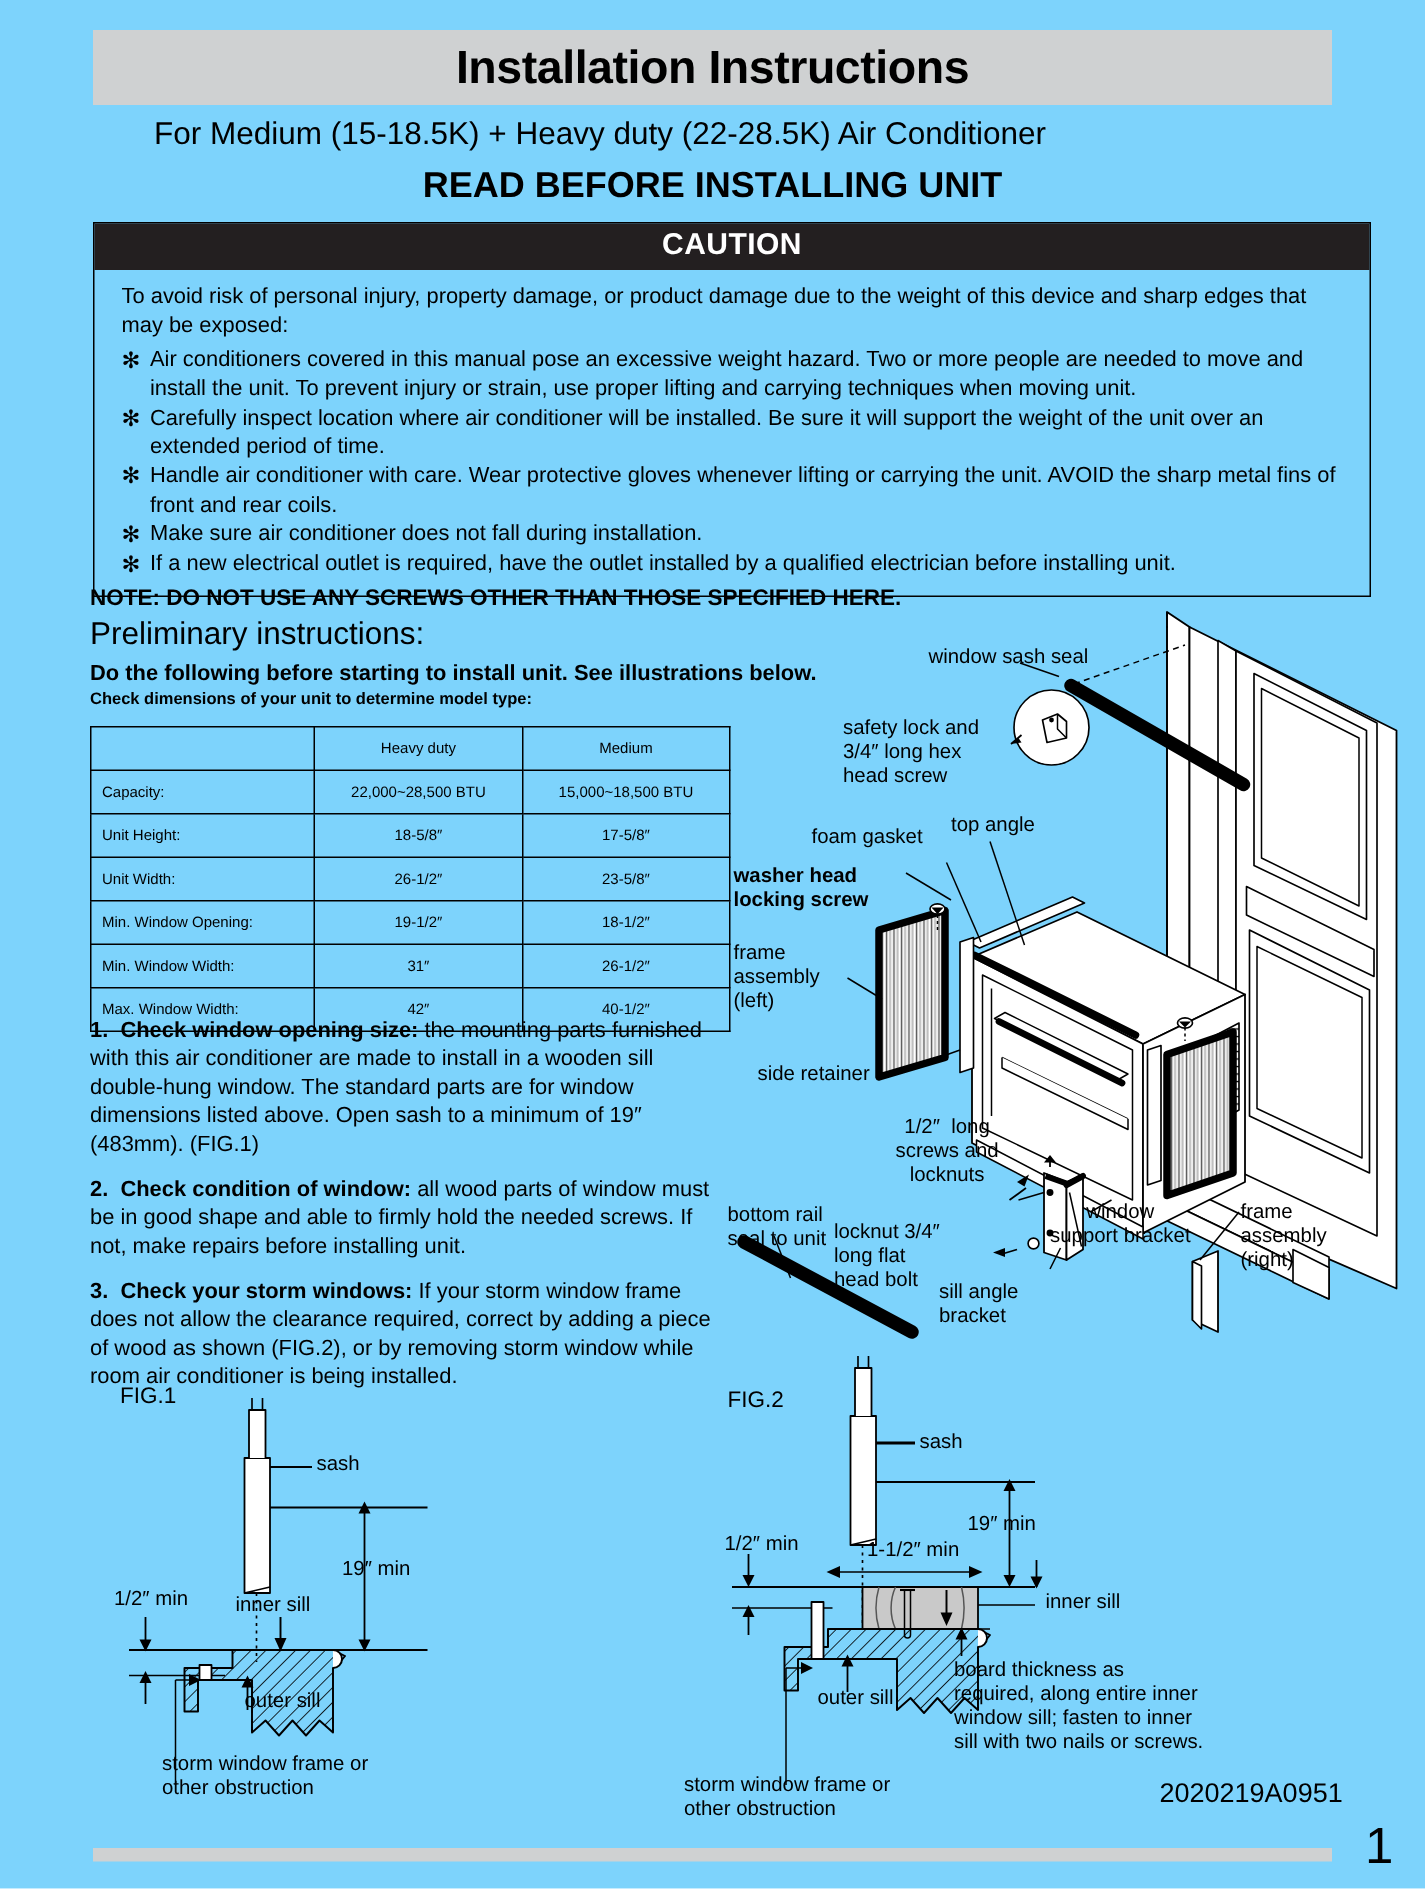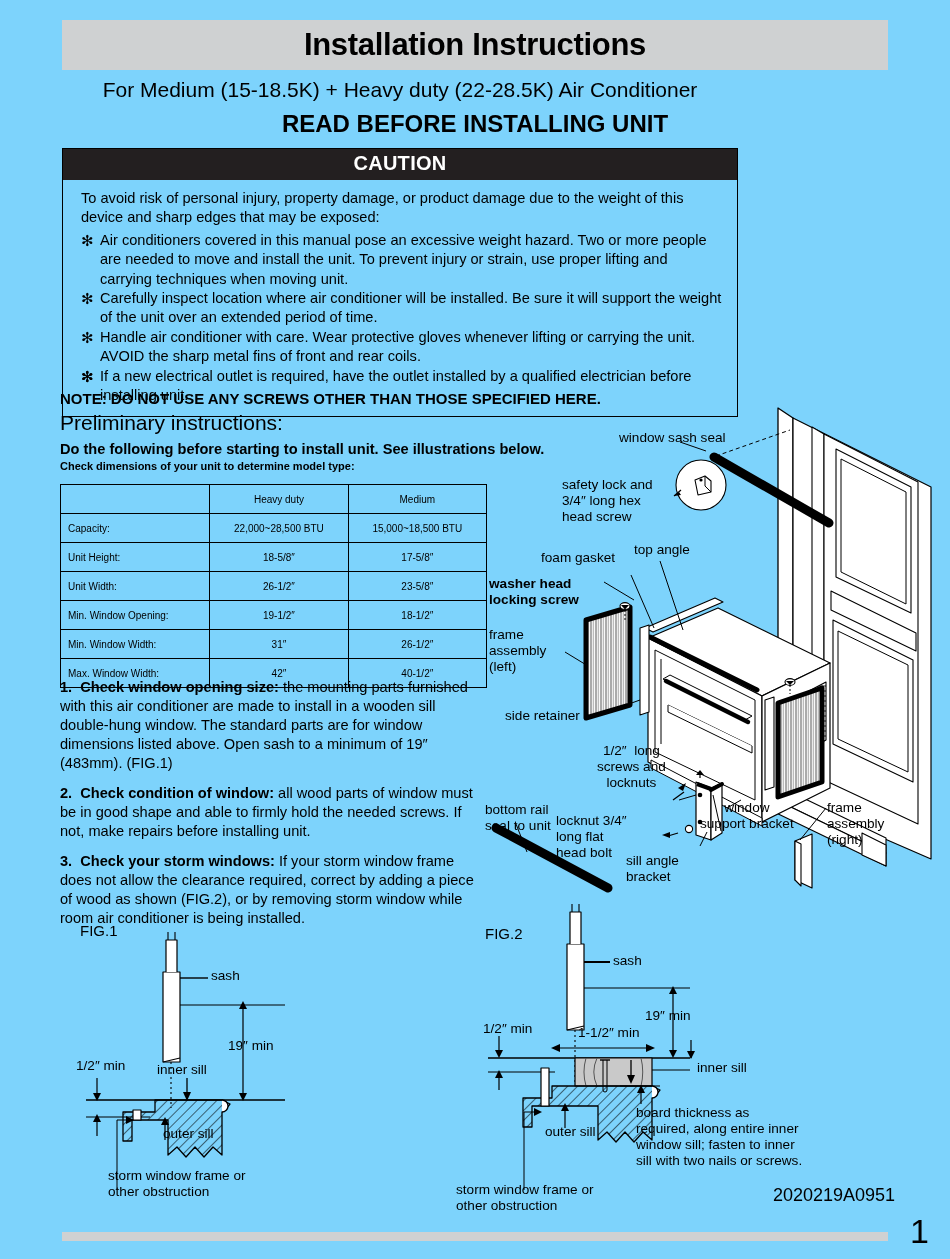--- a/index.html
+++ b/index.html
@@ -52,21 +52,21 @@
     text-align: center;
     font-size: 24px;
     font-weight: bold;
   }
 
   
   .caution-box {
     position: absolute;
     left: 62px;
     top: 148px;
-    width: 676px;
+    width: 852px;
     border: 1.5px solid #000;
     box-sizing: border-box;
   }
   .caution-head {
     background: #231f20;
     color: #fff;
     text-align: center;
     font-size: 20px;
     font-weight: bold;
     padding: 3px 0 5px 0;
@@ -204,21 +204,21 @@
   <div class="readline">READ BEFORE INSTALLING UNIT</div>
 
   <div class="caution-box">
     <div class="caution-head">CAUTION</div>
     <div class="caution-body">
       <p class="caution-intro">To avoid risk of personal injury, property damage, or product damage due to the weight of this device and sharp edges that may be exposed:</p>
       <ul class="caution-list">
         <li><span class="ast">✻</span><span>Air conditioners covered in this manual pose an excessive weight hazard. Two or more people are needed to move and install the unit. To prevent injury or strain, use proper lifting and carrying techniques when moving unit.</span></li>
         <li><span class="ast">✻</span><span>Carefully inspect location where air conditioner will be installed. Be sure it will support the weight of the unit over an extended period of time.</span></li>
         <li><span class="ast">✻</span><span>Handle air conditioner with care. Wear protective gloves whenever lifting or carrying the unit. AVOID the sharp metal fins of front and rear coils.</span></li>
-        <li><span class="ast">✻</span></li>
+        <li><span class="ast">✻</span><span>Make sure air conditioner does not fall during installation.</span></li>
         <li><span class="ast">✻</span><span>If a new electrical outlet is required, have the outlet installed by a qualified electrician before installing unit.</span></li>
       </ul>
     </div>
   </div>
 
   <div class="note-line">NOTE: DO NOT USE ANY SCREWS OTHER THAN THOSE SPECIFIED HERE.</div>
   <div class="prelim-title">Preliminary instructions:</div>
   <div class="prelim-sub1">Do the following before starting to install unit. See illustrations below.</div>
   <div class="prelim-sub2">Check dimensions of your unit to determine model type:</div>
 

